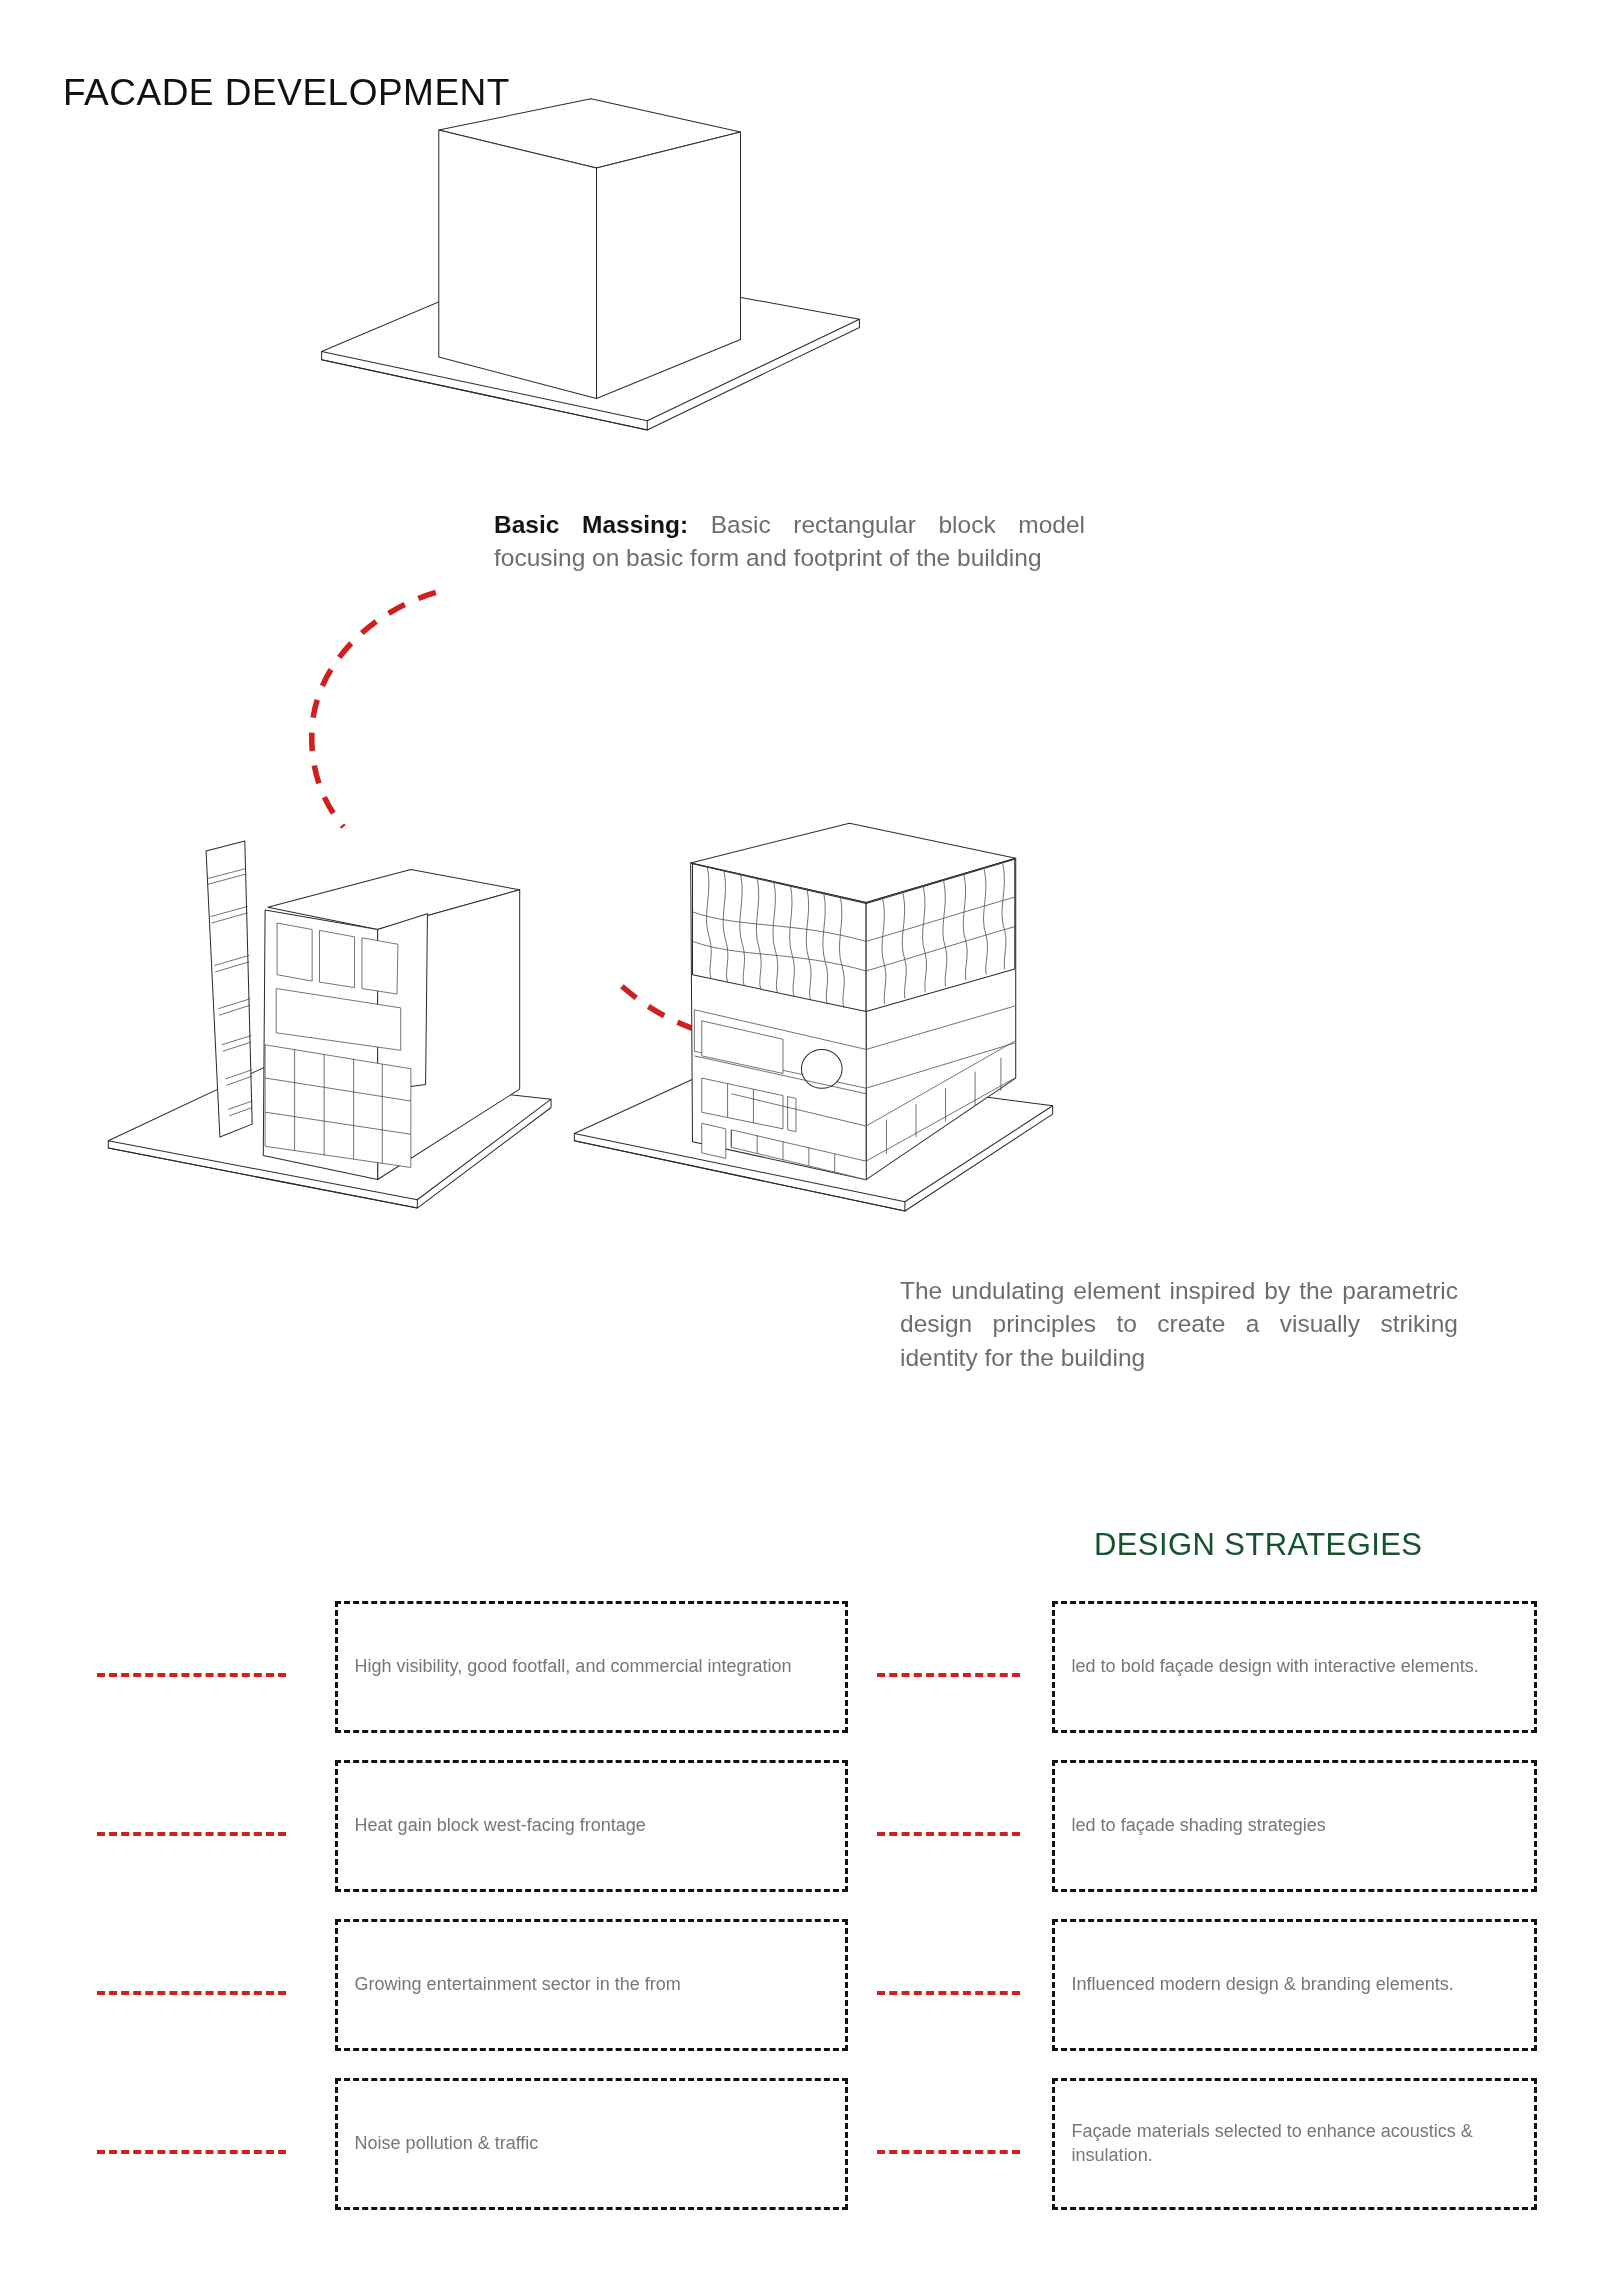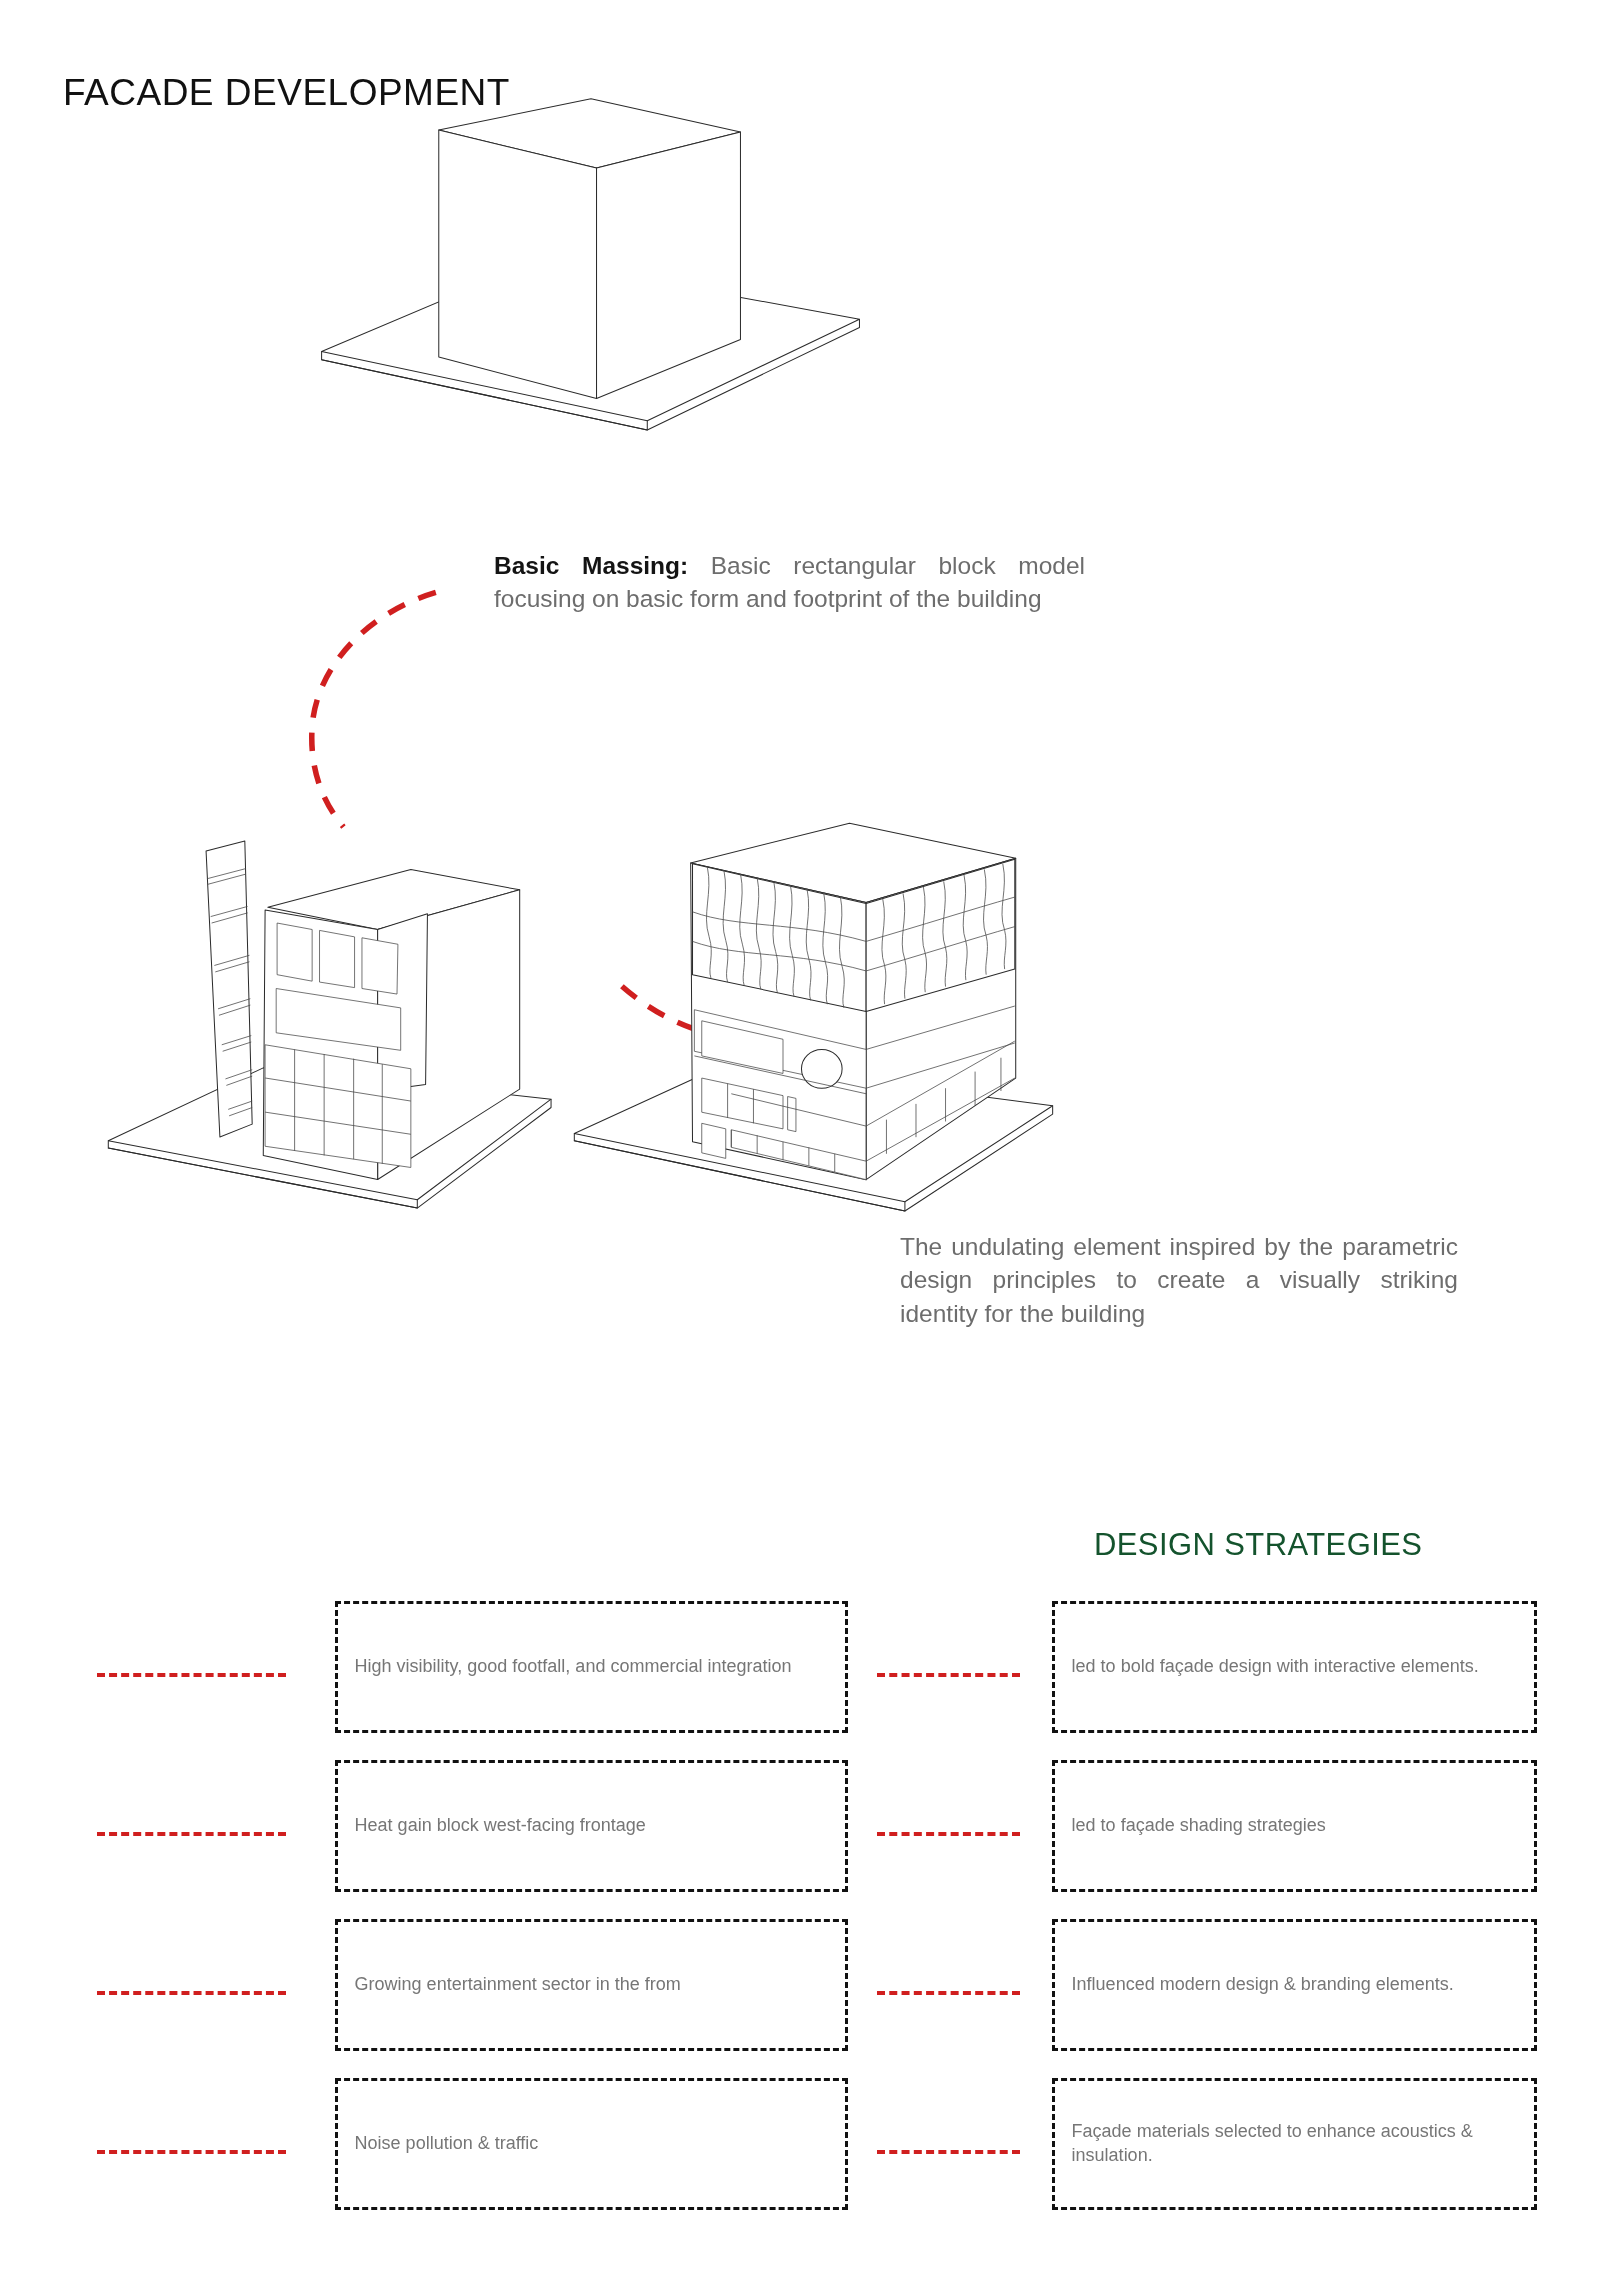--- a/index.html
+++ b/index.html
@@ -78,23 +78,23 @@
     font-size: 24.5px;
     line-height: 1.36;
     color: #6d6d6d;
     text-align: justify;
     text-justify: inter-word;
   }
   .caption b {
     color: #141414;
     font-weight: 700;
   }
-  #caption-basic { left: 494px; top: 508px; width: 591px; margin-top: 41px; }
+  #caption-basic { left: 494px; top: 508px; width: 591px; }
   #caption-asym  { left: 123px; top: 1283px; width: 535px; }
-  #caption-param { left: 900px; top: 1230px; width: 558px; }
+  #caption-param { left: 900px; top: 1274px; width: 558px; }
 
   
   #strategies {
     position: absolute;
     left: 0;
     top: 1601px;
     width: 1619px;
   }
   .strategy-row {
     position: relative;

